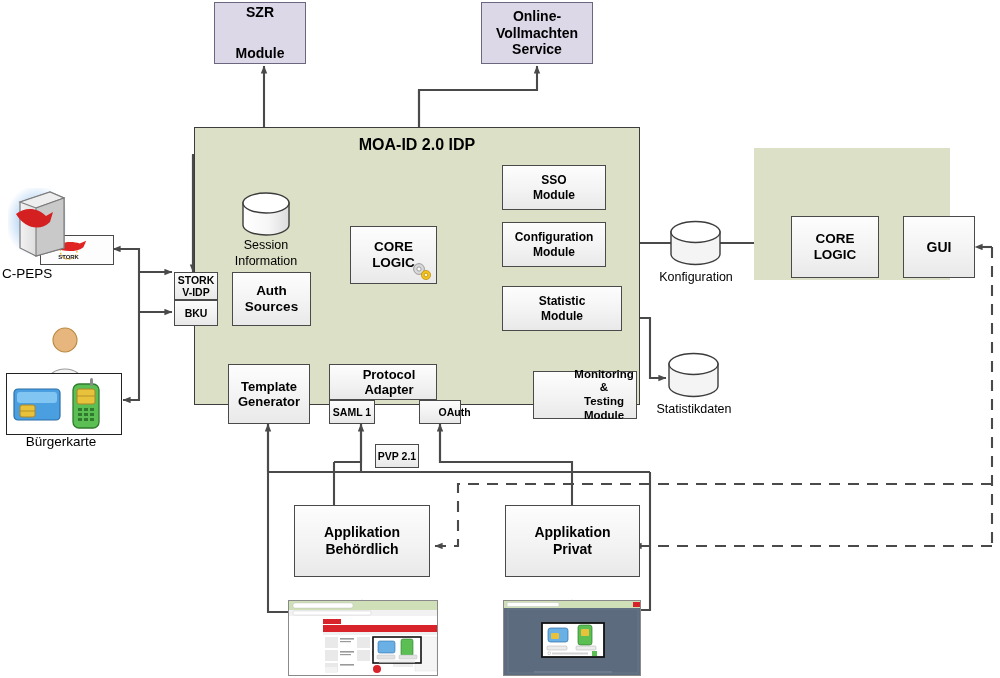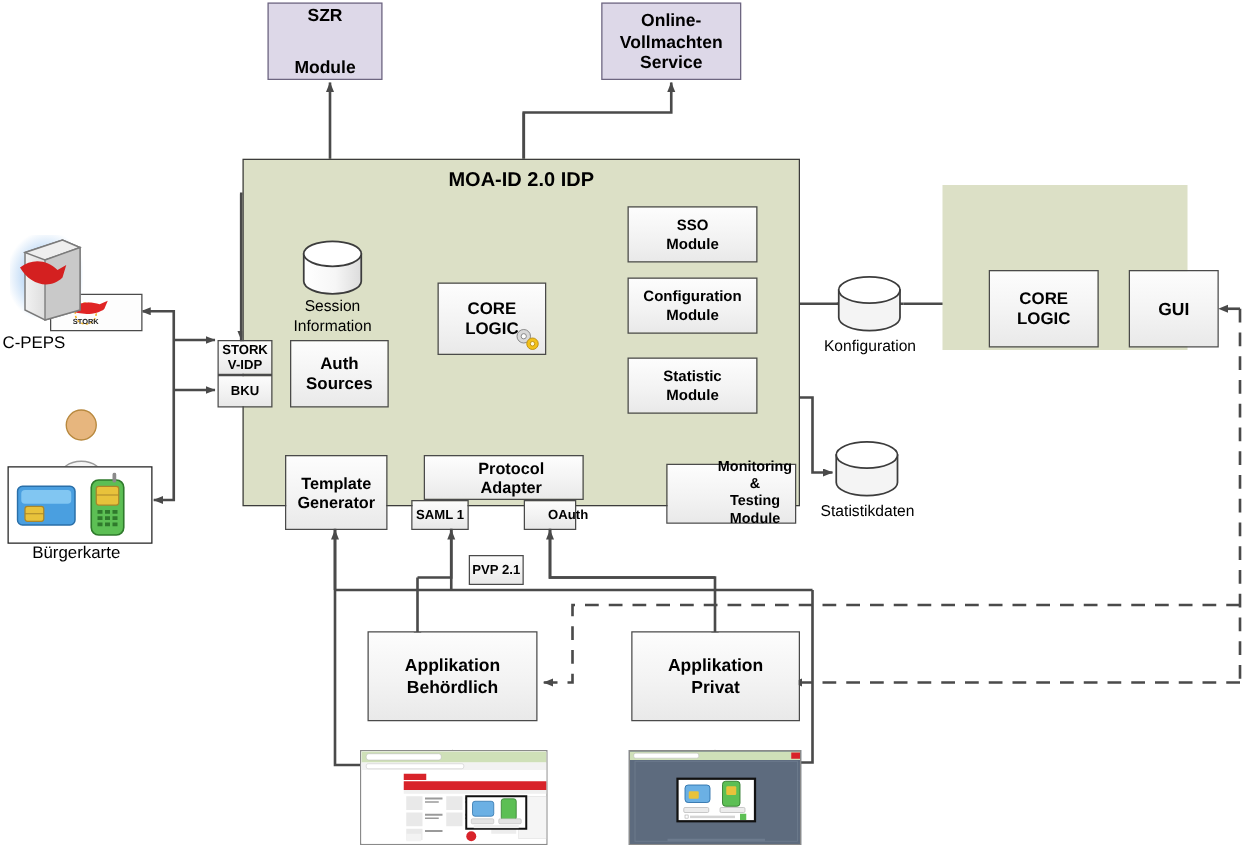--- a/index.html
+++ b/index.html
@@ -164,36 +164,36 @@
   </div>
 
   <div class="box wbox" style="left:502px;top:165px;width:104px;height:45px;font-size:12px;">
     <span>SSO</span>
     <span>Module</span>
   </div>
   <div class="box wbox" style="left:502px;top:222px;width:104px;height:45px;font-size:12px;">
     <span>Configuration</span>
     <span>Module</span>
   </div>
-  <div class="box wbox" style="left:502px;top:286px;width:104px;height:45px;font-size:12px;align-items:center;">
+  <div class="box wbox" style="left:502px;top:286px;width:120px;height:45px;font-size:12px;align-items:center;">
     <span>Statistic</span>
     <span>Module</span>
   </div>
   <div class="box wbox" style="left:533px;top:371px;width:104px;height:48px;font-size:11.5px;padding-left:38px;">
     <span>Monitoring &amp;</span>
     <span>Testing</span>
     <span>Module</span>
   </div>
 
   <div class="box wbox" style="left:228px;top:364px;width:82px;height:60px;font-size:13px;">
     <span>Template</span>
     <span>Generator</span>
   </div>
 
-  <div class="box wbox" style="left:339px;top:364px;width:128px;height:36px;font-size:13px;padding-left:12px;">
+  <div class="box wbox" style="left:329px;top:364px;width:108px;height:36px;font-size:13px;padding-left:12px;">
     <span>Protocol</span>
     <span>Adapter</span>
   </div>
   <div class="subcell" style="left:329px;top:400px;width:46px;height:24px;font-size:10.5px;">
     <span>SAML 1</span>
   </div>
   <div class="subcell" style="left:375px;top:400px;width:44px;height:24px;font-size:10.5px;margin-top:44px;">
     <span>PVP 2.1</span>
   </div>
   <div class="subcell" style="left:419px;top:400px;width:42px;height:24px;font-size:10.5px;padding-left:29px;">

